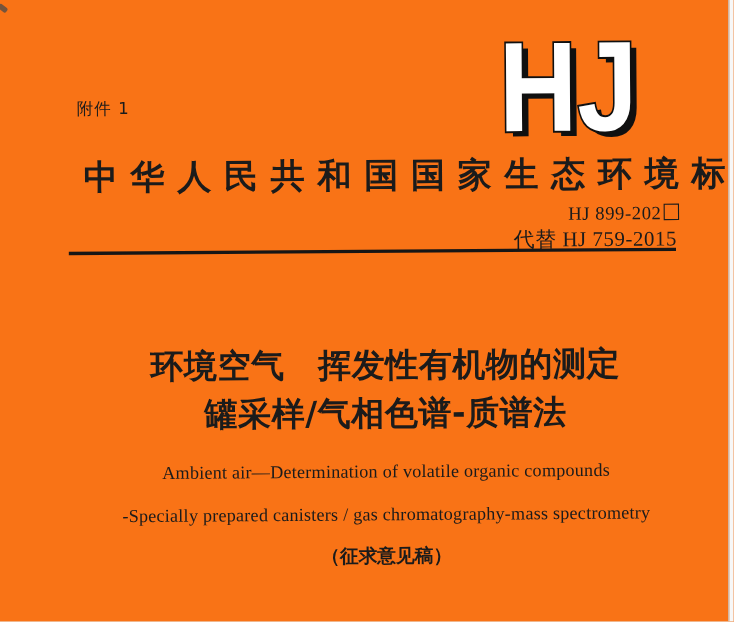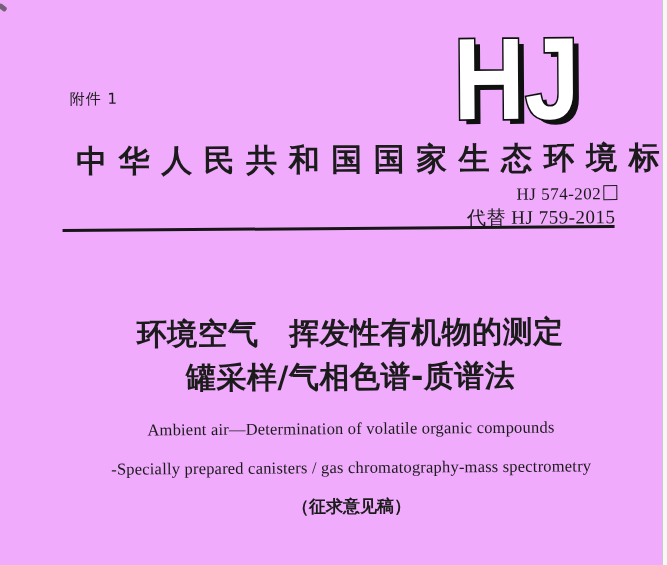--- a/index.html
+++ b/index.html
@@ -1,19 +1,19 @@
 <!DOCTYPE html>
 <html><head>
 <meta charset="utf-8">
 <style>
   html,body { margin:0; padding:0; background:#e9e9e9; }
   .page {
     position:relative;
     width:667px; height:565px;
-    background:#f0abfc;
+    background:#f97316;
     overflow:hidden;
     color:#1b1b1b;
     font-family:"Liberation Serif", serif;
   }
   
   .scan-right-strip {
     position:absolute; top:0; right:0; width:4px; height:565px;
     background:#f7f7f7;
   }
   .scan-edge-line {
@@ -95,21 +95,21 @@
     <div class="attachment">附件 1</div>
 
     <svg class="logo" viewBox="0 0 142 100" aria-hidden="true">
       <text class="logo-shadow" x="9" y="95" font-size="116" textLength="126" lengthAdjust="spacingAndGlyphs">HJ</text>
       <text class="logo-face" x="3" y="90" font-size="116" textLength="126" lengthAdjust="spacingAndGlyphs">HJ</text>
     </svg>
 
     <div class="org-title">中华人民共和国国家生态环境标准</div>
 
     <div class="std-code">
-      <span>HJ 574-202</span><span class="yearbox"></span>
+      <span>HJ 899-202</span><span class="yearbox"></span>
     </div>
 
     <div class="replaces">代替 HJ 759-2015</div>
 
     <div class="rule"></div>
 
     <div class="center-block cn-title cn1">环境空气　挥发性有机物的测定</div>
 
     <div class="center-block cn-title cn2">罐采样/气相色谱-质谱法</div>
 

